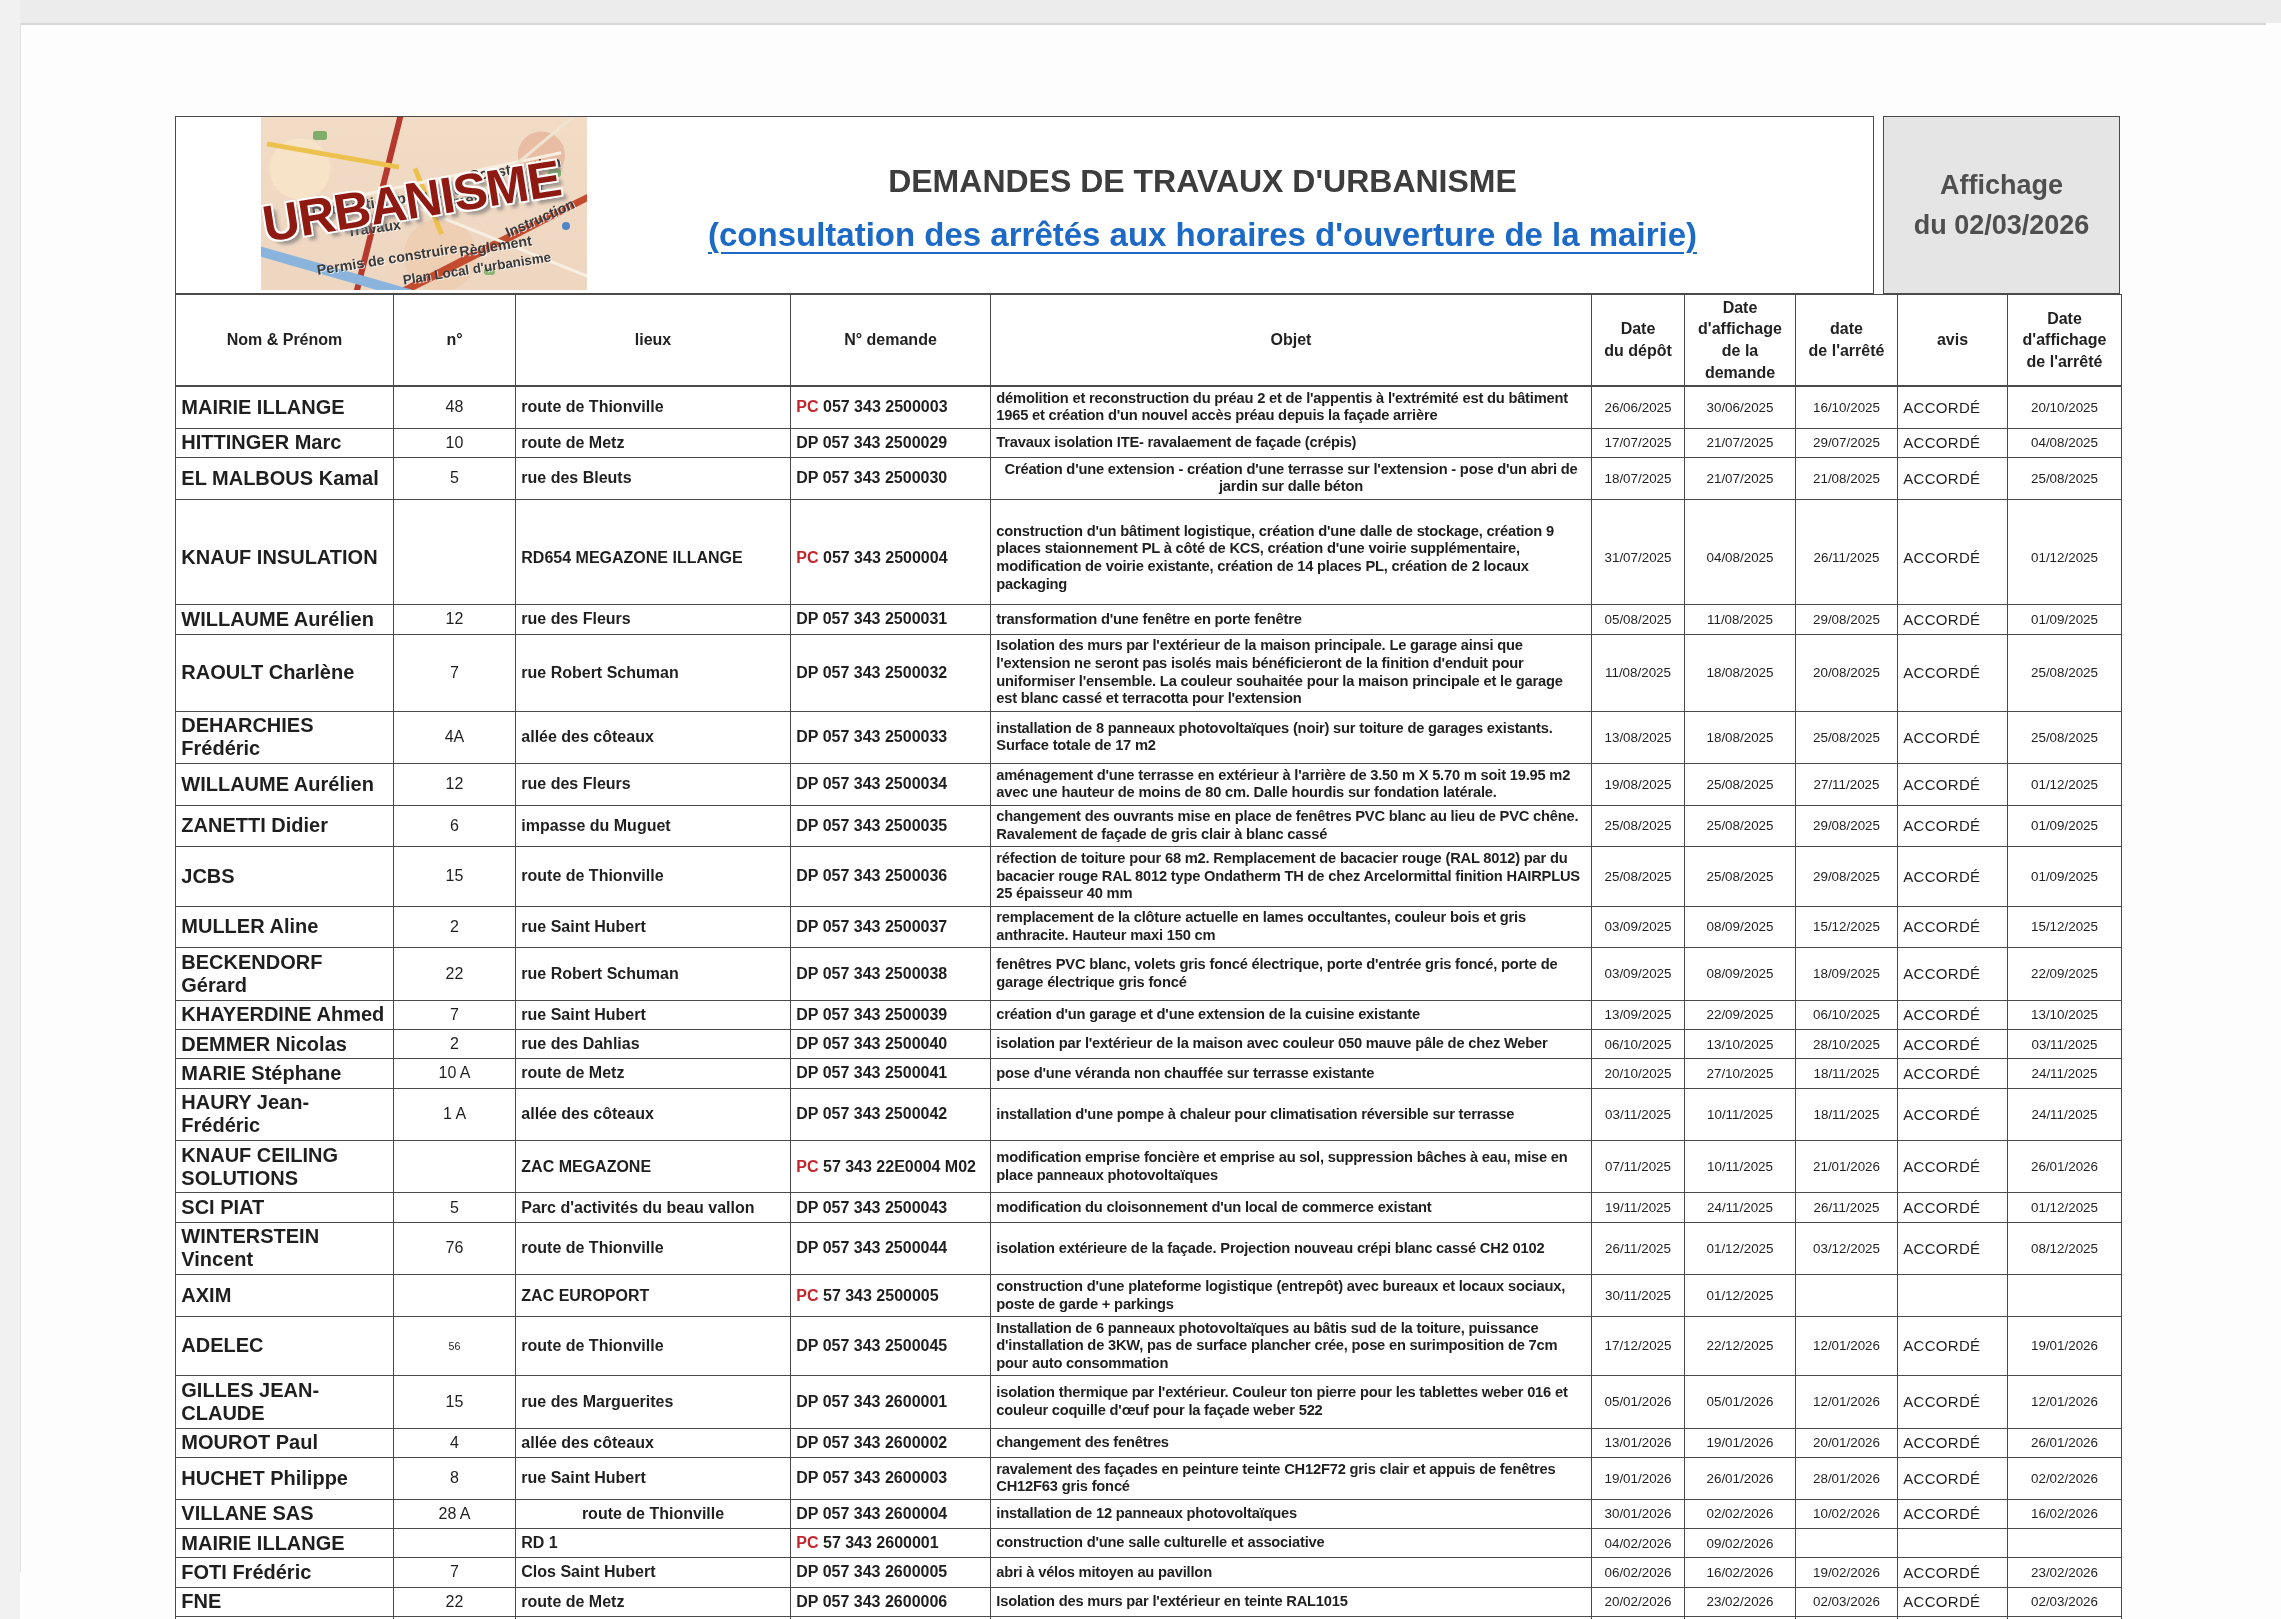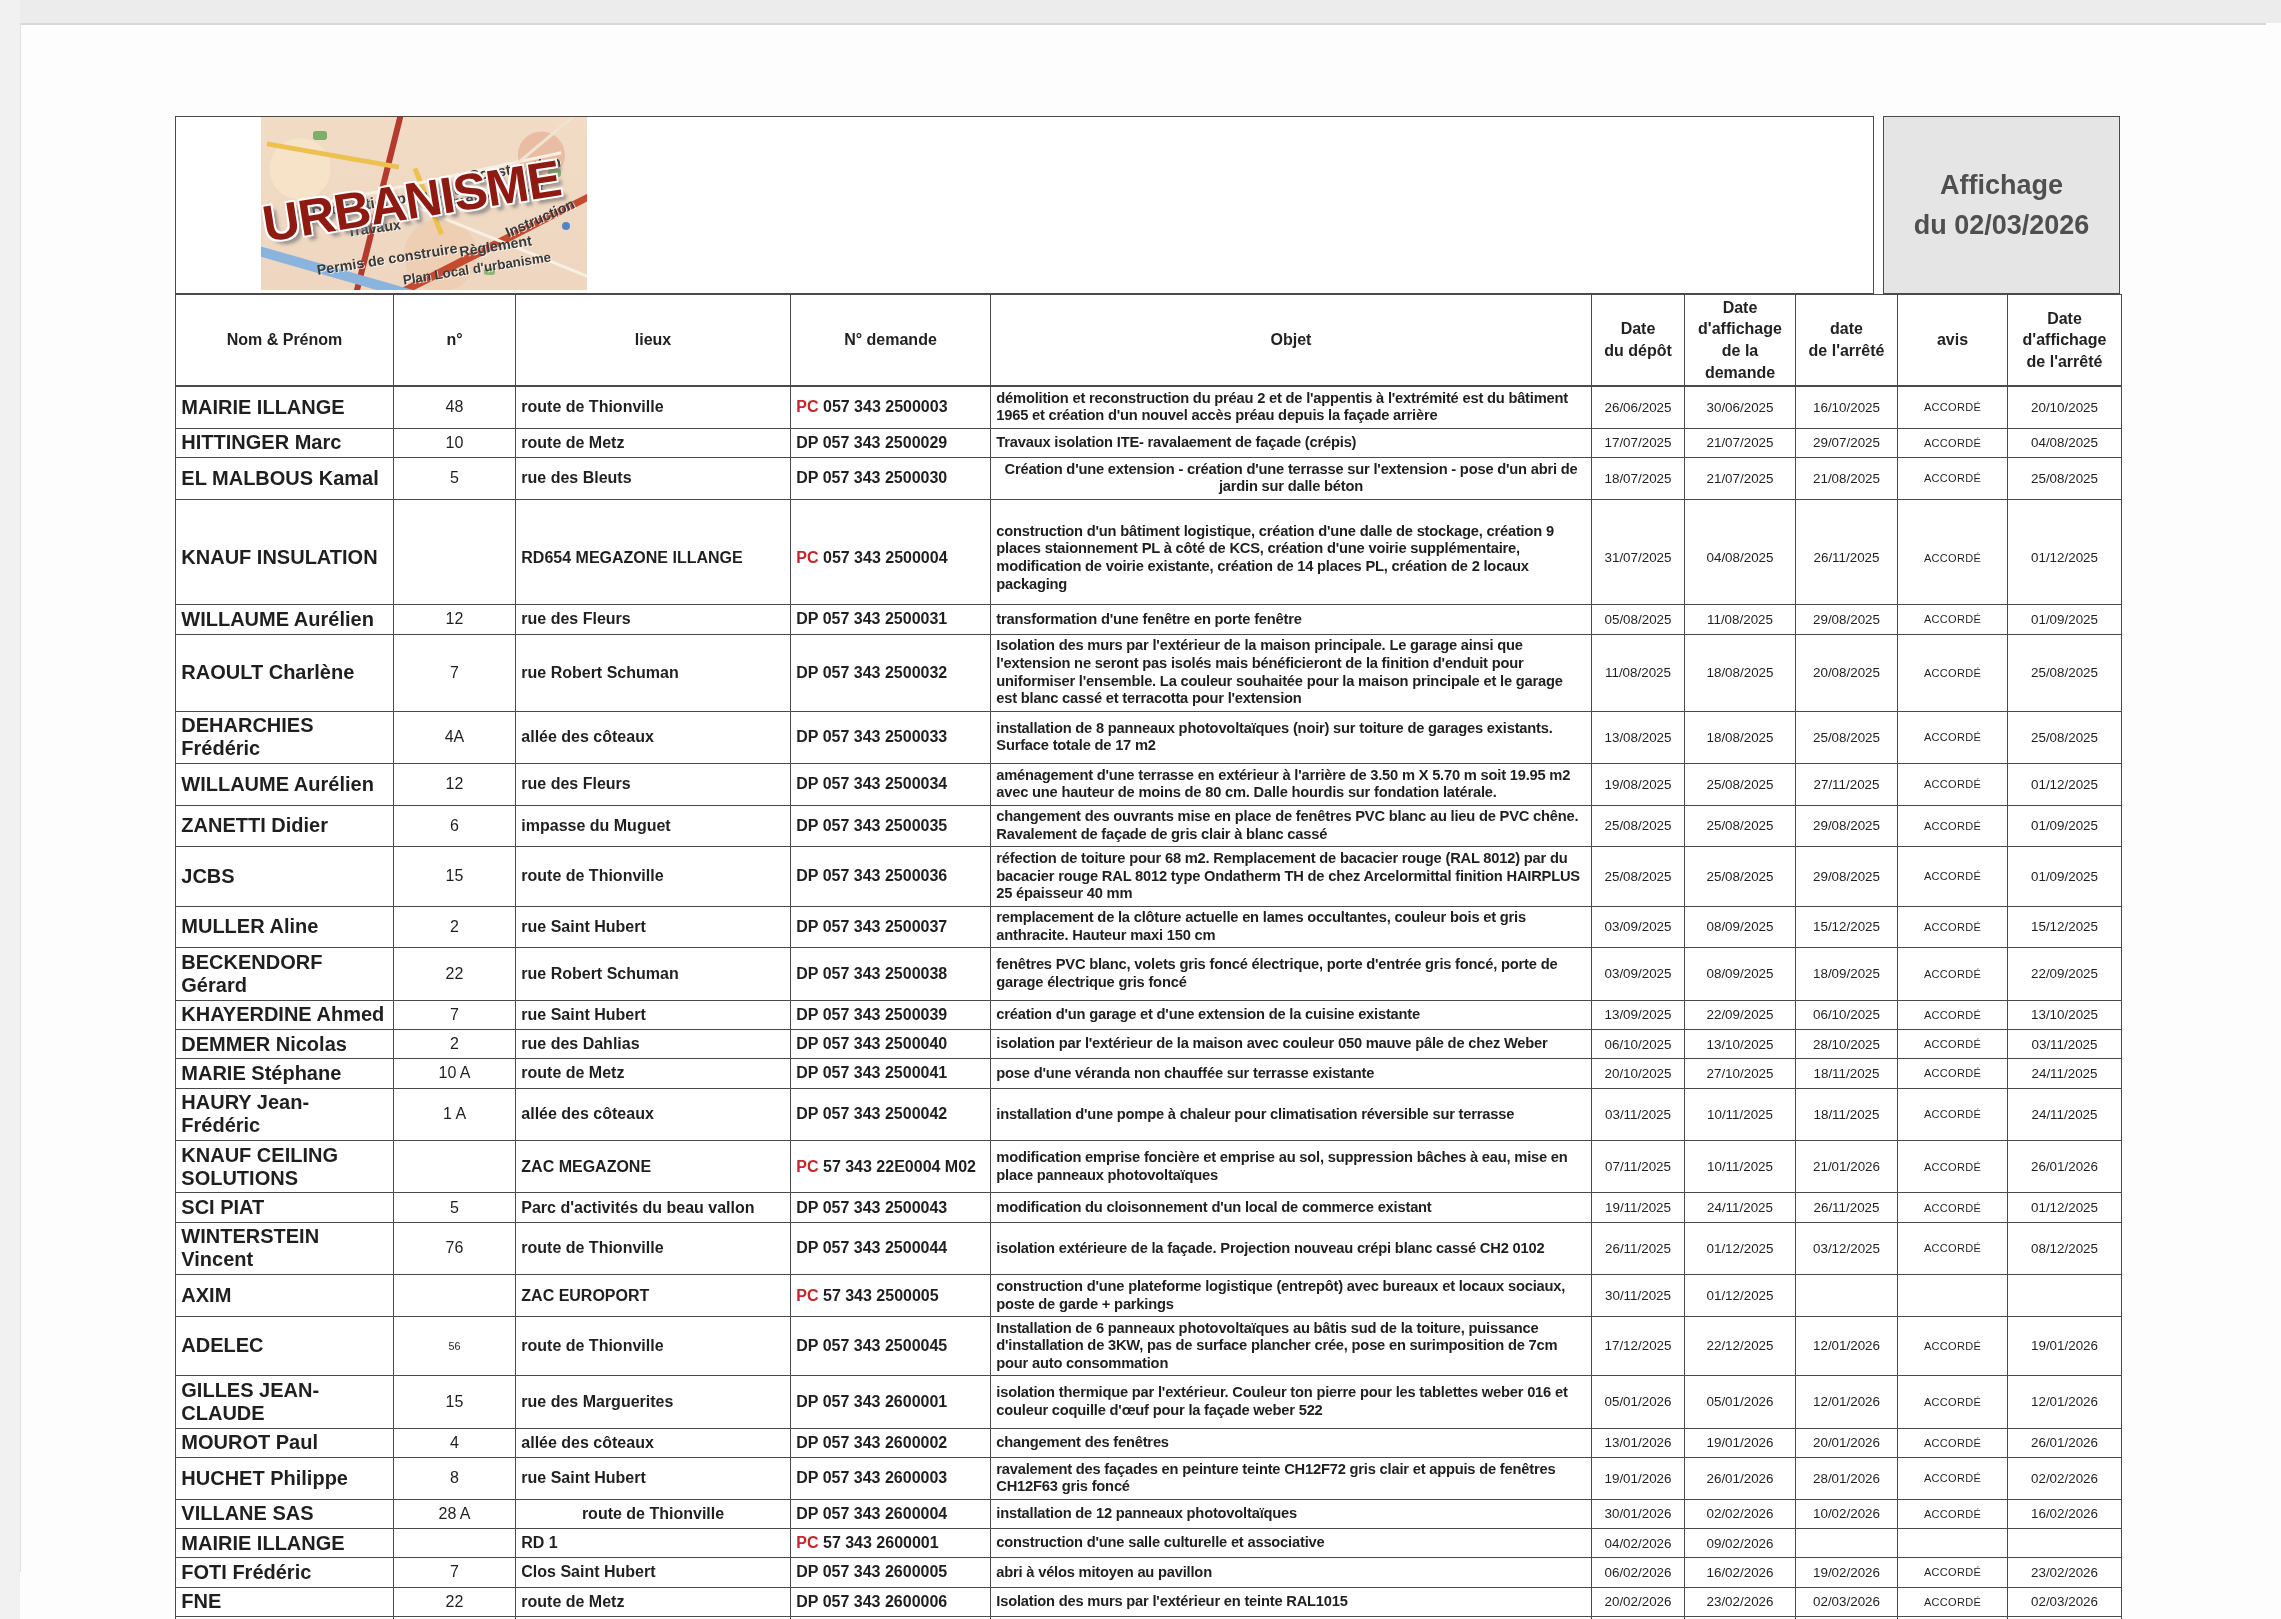--- a/index.html
+++ b/index.html
@@ -71,21 +71,21 @@
     vertical-align:middle;white-space:pre-line;line-height:1.35;border-bottom-width:2.7px;padding:1.8px;}
   .permits td{vertical-align:middle;padding:2.7px 5.3px;color:#1f1f1f;height:28.5px;}
   .c-nom{font-size:20px;font-weight:700;}
   .c-no{font-size:16px;font-weight:400;text-align:center;}
   .c-no.small{font-size:10.7px;}
   .c-lieux{font-size:16px;font-weight:700;}
   .c-dem{font-size:16px;font-weight:700;text-align:left;white-space:nowrap;}
   .pc{color:var(--pc-red);}
   .c-objet{font-size:14.7px;font-weight:700;line-height:1.2;letter-spacing:-0.2px;}
   .c-date{font-size:13.4px;font-weight:400;text-align:center;color:#2a2a2a;}
-  .c-avis{font-size:11px;font-weight:400;text-align:center;color:#2a2a2a;letter-spacing:0.3px;margin-top:44px;}
+  .c-avis{font-size:15px;font-weight:400;text-align:left;color:#2a2a2a;letter-spacing:0.3px;margin-top:44px;}
   tr.tall td{padding-top:23px;padding-bottom:11px;}
   .permits tbody tr:last-child td{height:36px;}
 </style>
 </head>
 <body>
 
 <div class="page">
   <div class="scan-strip-top"></div>
   <div class="scan-strip-left"></div>
   <div class="scan-line-top"></div>
@@ -107,20 +107,24 @@
       <div class="rd blu-dot"></div>
       <span class="mw mw0">Déclaration préalable</span>
       <span class="mw mw1">Construction</span>
       <span class="mw mw2">Aménagement</span>
       <span class="mw mw3">Travaux</span>
       <span class="mw mw4">Instruction</span>
       <span class="mw mw5">Permis de construire</span>
       <span class="mw mw6">Règlement</span>
       <span class="mw mw7">Plan Local d'urbanisme</span>
       <span class="logo-main">URBANISME</span>
+    </div>
+    <div class="titles">
+      <div class="doc-title">DEMANDES DE TRAVAUX D'URBANISME</div>
+      <div class="doc-subtitle"> (consultation des arrêtés aux horaires d'ouverture de la mairie)</div>
     </div>
   </div>
 
   <div class="affichage-box">
     <div>Affichage</div>
     <div>du 02/03/2026</div>
   </div>
 
   <table class="permits">
     <colgroup>

